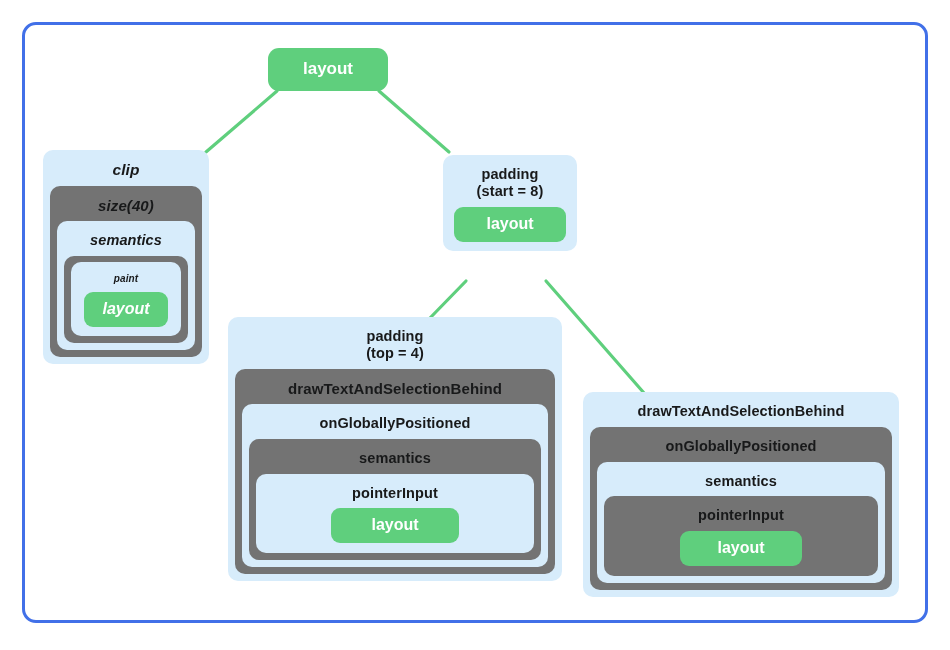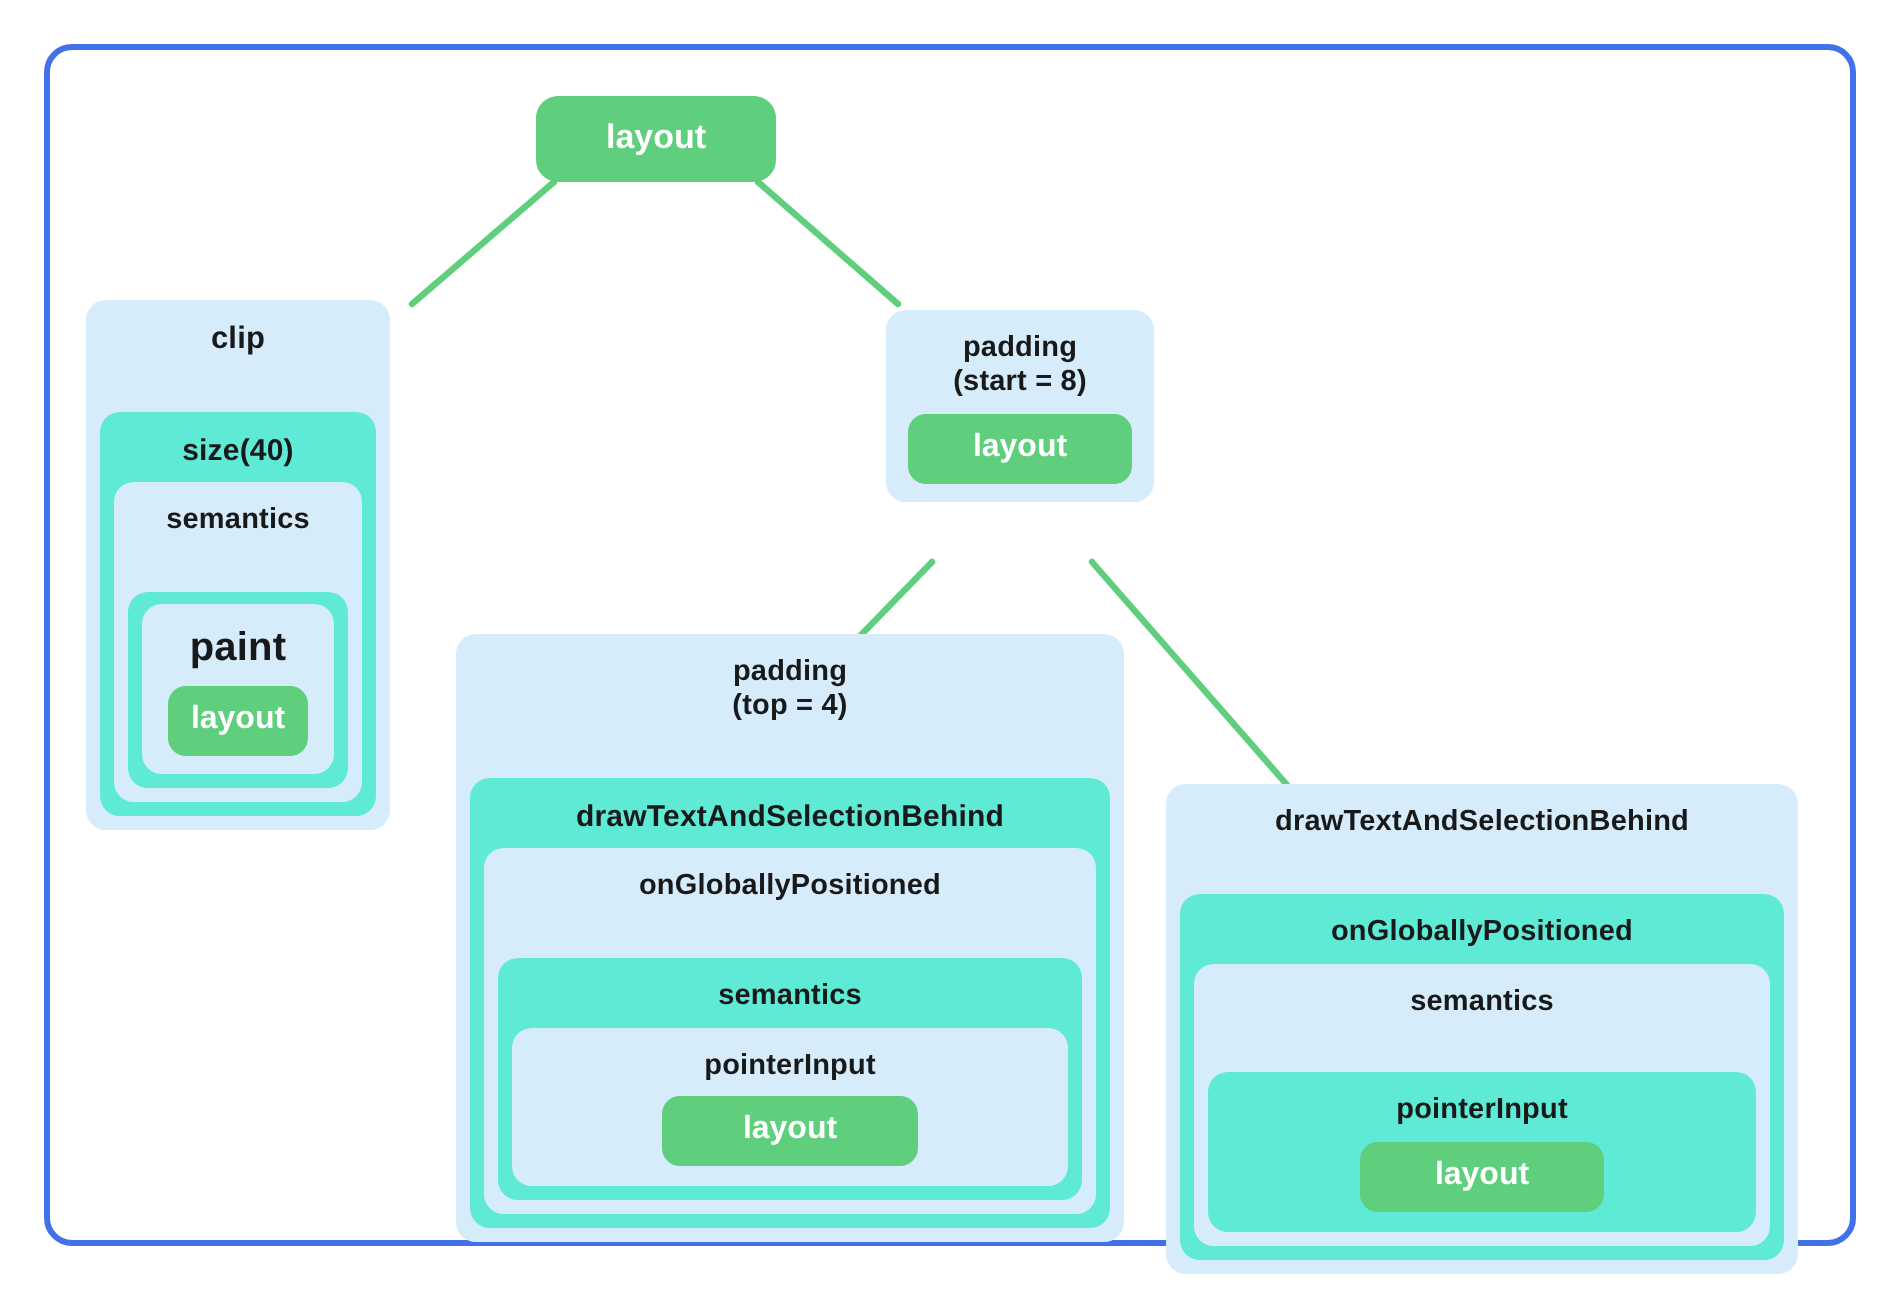--- a/index.html
+++ b/index.html
@@ -29,21 +29,21 @@
     pointer-events:none;
   }
   
   .node{
     position:absolute;
     box-sizing:border-box;
     border-radius:10px;
     text-align:center;
   }
   .blue-a{ background:#d7ecfb; }     
-  .blue-b{ background:#5eead4;margin-top:20px; }     
+  .blue-b{ background:#737373; }     
   .shell{
     border-radius:10px;
     padding:6px 7px 7px 7px;
     box-sizing:border-box;
   }
   .shell > .title{
     display:block;
     color:#18191a;
     font-weight:bold;
     line-height:1.16;
@@ -56,28 +56,29 @@
     border-radius:9px;
     color:#ffffff;
     font-weight:bold;
     text-align:center;
     padding:8px 10px 9px 10px;
     box-sizing:border-box;
   }
 
   
   #node-clip{
-    left:43px;top:150px;width:152px;
+    left:43px;top:150px;width:166px;
     font-size:15.5px;
+    font-style:italic;
   }
   #node-clip .title{font-size:15.5px;}
   #node-clip .lvl2 .title{font-size:15px;}
   #node-clip .lvl3 .title{font-size:14.5px;}
   #node-clip .lvl4 .title{font-size:14.5px;}
-  #node-clip .lvl5 .title{font-size:20px;}
+  #node-clip .lvl5 .title{font-size:10px;}
   #node-clip .green{font-size:16px;margin:0 6px 2px 6px;}
 
   
   #node-padding-start{
     left:443px;top:155px;width:134px;
     font-size:15px;
   }
   #node-padding-start .title{font-size:14.5px;}
   #node-padding-start .green{font-size:16px;margin:0 4px 2px 4px;}
 

